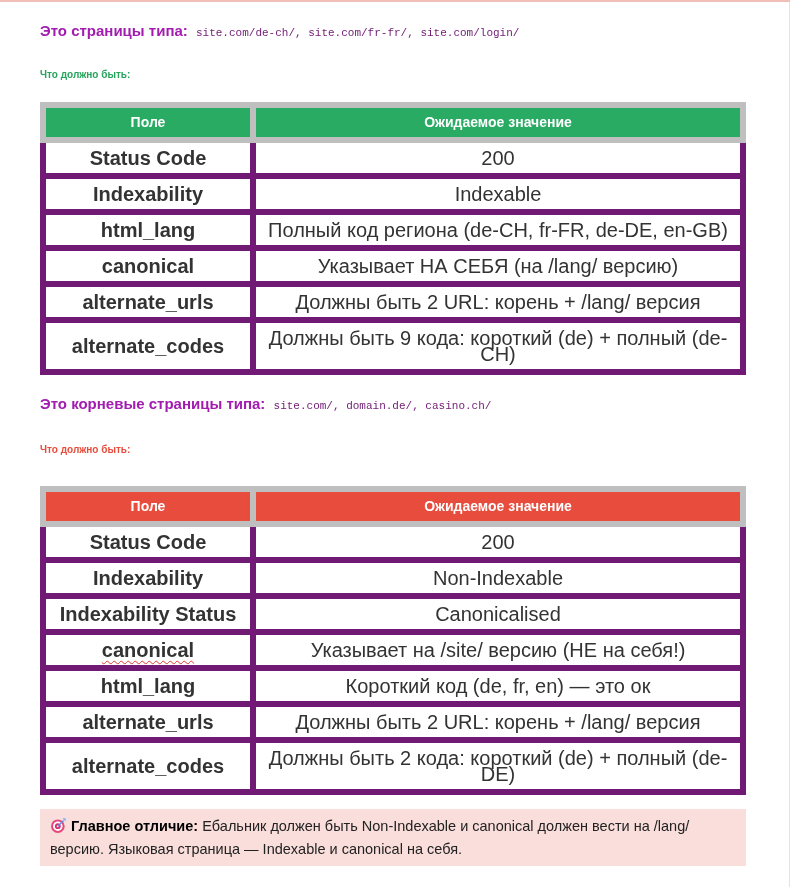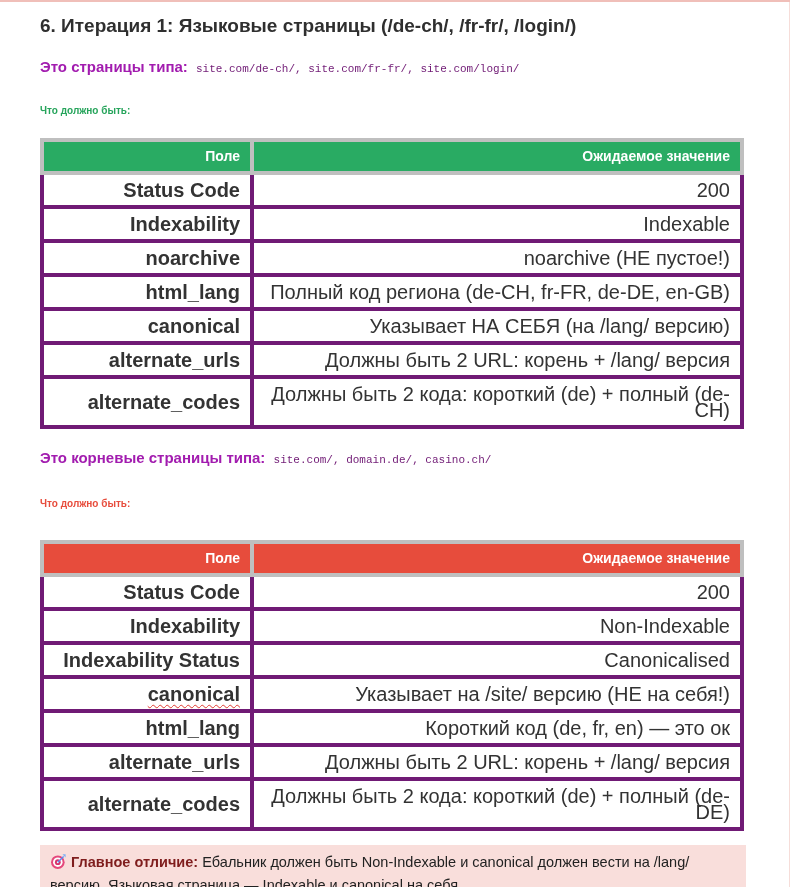--- a/index.html
+++ b/index.html
@@ -45,22 +45,22 @@
   .sub-green{color:#26a45b;}
   .sub-red{color:#e74c3c;}
   table.spec{
     border-collapse:collapse;
     width:700px;
     margin-top:18px;
     table-layout:fixed;
   }
   table.spec-2{margin-top:27px;}
   table.spec th, table.spec td{
-    border:4px solid #701a75;
-    text-align:right;
+    border:6px solid #701a75;
+    text-align:center;
     vertical-align:middle;
   }
   table.spec th{
     color:#ffffff;font-weight:bold;
     font-size:14px;line-height:17px;
     padding:6px 10px;
     border-color:#bfbfbf;
   }
   .t-green th{background:#29ab63;border-color:#29ab63;}
   .t-red th{background:#e74c3c;border-color:#e74c3c;}
@@ -76,36 +76,35 @@
     text-decoration-skip-ink:none;
     text-underline-offset:3px;
   }
   .note{
     margin-top:14px;
     width:686px;
     background:#f9dedb;
     padding:7px 10px;
     font-size:14.5px;line-height:20px;color:#222;
   }
-  .note strong{color:#7f1d1d;}
+  .note strong{color:#000000;}
   .note-icon{
     display:inline-block;
     vertical-align:-3px;
     margin-right:4px;
   }
 </style>
 </head>
 <body>
 
 <div class="top-line"></div>
 <div class="right-line"></div>
 
 <div class="doc">
 
-  <h2 class="sec-heading">6. Итерация 1: Языковые страницы (/de-ch/, /fr-fr/, /login/)</h2>
 
   <p class="intro">
     <strong>Это страницы типа:</strong>
     <code>site.com/de-ch/, site.com/fr-fr/, site.com/login/</code>
   </p>
 
   <p class="sub sub-green">Что должно быть:</p>
 
   <table class="spec t-green">
     <colgroup>
@@ -121,38 +120,34 @@
     <tbody>
       <tr>
         <td class="field">Status Code</td>
         <td>200</td>
       </tr>
       <tr>
         <td class="field">Indexability</td>
         <td>Indexable</td>
       </tr>
       <tr>
-        <td class="field">noarchive</td>
-        <td>noarchive (НЕ пустое!)</td>
-      </tr>
-      <tr>
         <td class="field">html_lang</td>
         <td>Полный код региона (de-CH, fr-FR, de-DE, en-GB)</td>
       </tr>
       <tr>
         <td class="field">canonical</td>
         <td>Указывает НА СЕБЯ (на /lang/ версию)</td>
       </tr>
       <tr>
         <td class="field">alternate_urls</td>
         <td>Должны быть 2 URL: корень + /lang/ версия</td>
       </tr>
       <tr>
         <td class="field">alternate_codes</td>
-        <td>Должны быть 2 кода: короткий (de) + полный (de-CH)</td>
+        <td>Должны быть 9 кода: короткий (de) + полный (de-CH)</td>
       </tr>
     </tbody>
   </table>
 
 
   <p class="intro" style="">
     <strong>Это корневые страницы типа:</strong>
     <code>site.com/, domain.de/, casino.ch/</code>
   </p>
 

